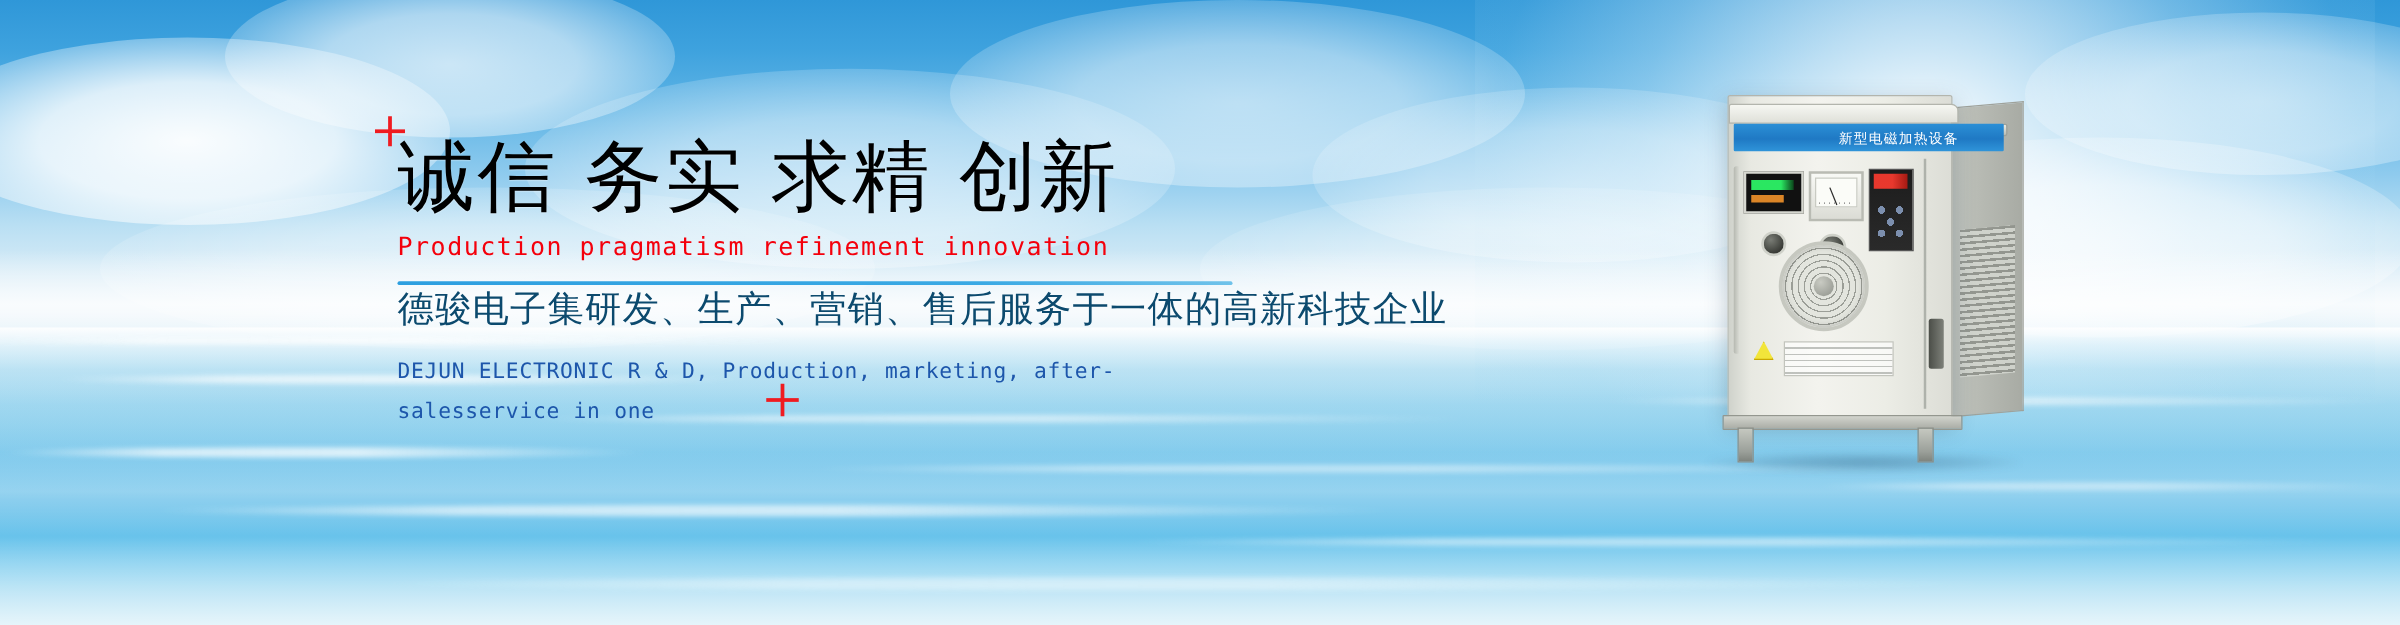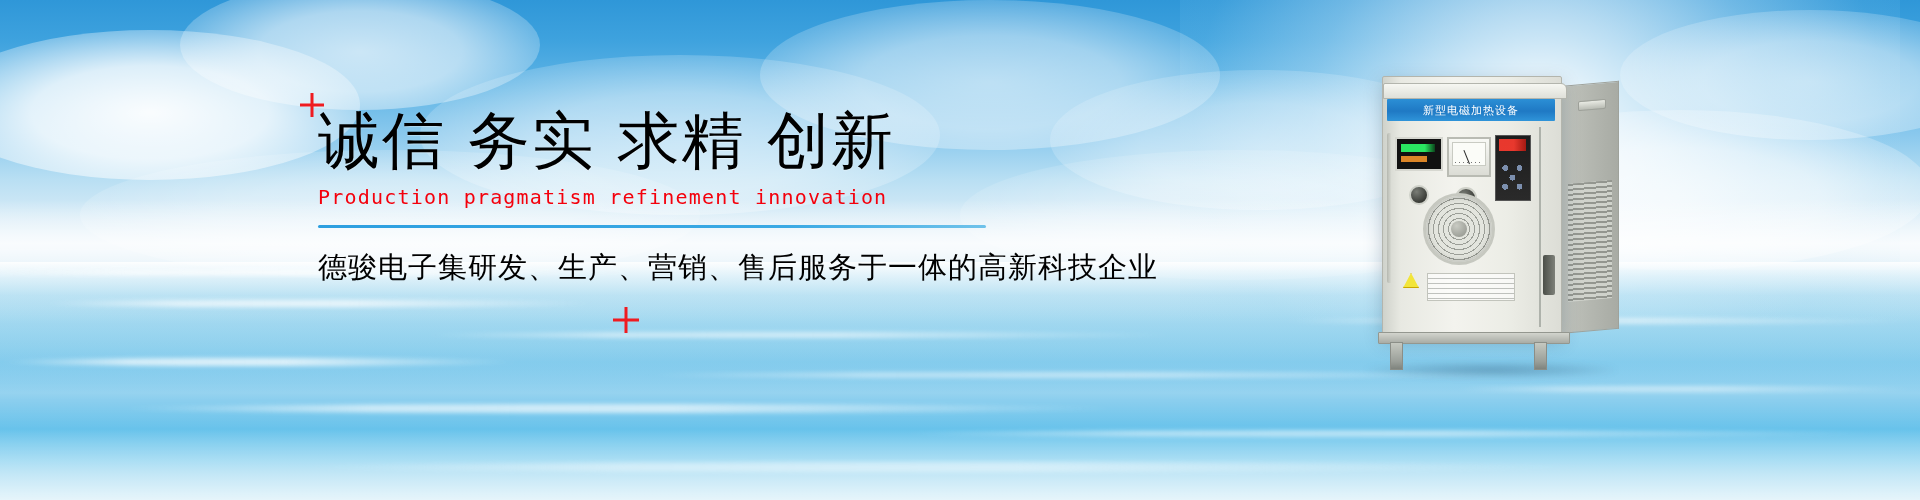--- a/index.html
+++ b/index.html
@@ -150,22 +150,21 @@
     font-family: "DejaVu Sans Mono", "Liberation Mono", monospace;
   }
   .divider {
     margin-top: 16px;
     width: 668px;
     height: 3px;
     background: linear-gradient(to right, #2d9fe0 0%, #3aa9e4 70%, #6fc2ea 100%);
     border-radius: 2px;
   }
   .sub-cn {
-    margin-top: 20px;
-    color: #000000;
+    color: #0c4a6e;
     font-size: 29px;
     letter-spacing: 1px;
     white-space: nowrap;
     font-family: "DejaVu Serif", "Liberation Serif", serif;
   }
   .sub-en {
     margin-top: 14px;
     color: #1d56ab;
     font-size: 17px;
     line-height: 1.85;
@@ -245,20 +244,21 @@
     background: linear-gradient(to bottom, #2b8fd6 0%, #1f79c4 55%, #2f94d9 100%);
     color: #ffffff;
     font-size: 11px;
     letter-spacing: 1px;
     display: flex;
     align-items: center;
     justify-content: center;
     font-family: "DejaVu Sans", sans-serif;
     white-space: nowrap;
     border-radius: 1px;
+    padding-left: 48px;
   }
   
   .m-panel {
     position: absolute;
     left: 10px; top: 56px;
     width: 140px; height: 90px;
   }
   .m-meter-digital {
     position: absolute;
     left: 2px; top: 4px;
@@ -473,20 +473,21 @@
 
   <div class="plus plus-top"></div>
   <div class="plus plus-bottom"></div>
 
   <div class="text-block">
     <div class="headline">诚信 务实 求精 创新</div>
     <div class="headline-en">Production  pragmatism  refinement  innovation</div>
     <div class="divider"></div>
     <div class="sub-cn">德骏电子集研发、生产、营销、售后服务于一体的高新科技企业</div>
     <div class="sub-en">
+      <div>DEJUN ELECTRONIC R &amp; D, Production, marketing, after-salesservice in one</div>
     </div>
   </div>
 
   <div class="machine">
     <div class="m-shadow"></div>
     <div class="m-side"></div>
     <div class="m-vents"></div>
     <div class="m-handle"></div>
     <div class="m-body">
       <div class="m-top"></div>

